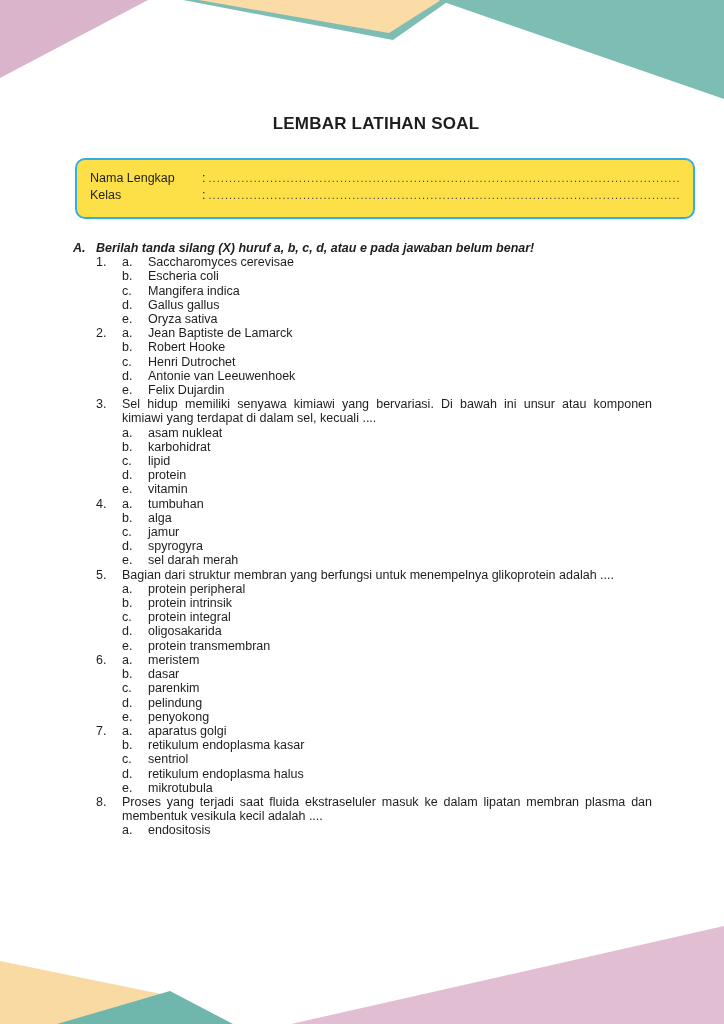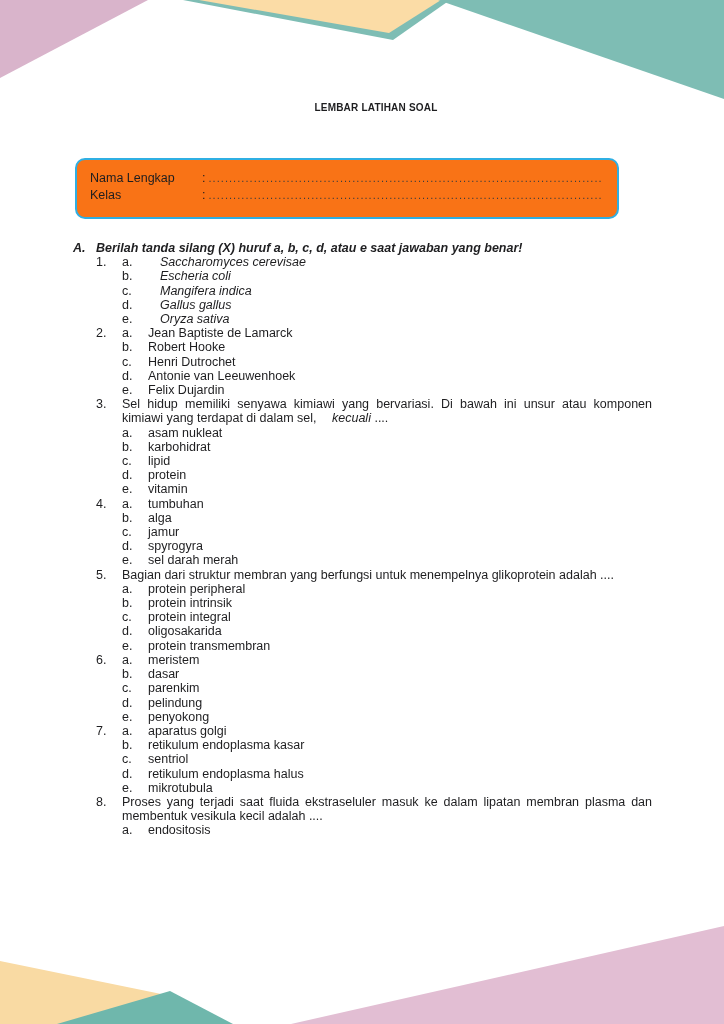--- a/index.html
+++ b/index.html
@@ -3,45 +3,45 @@
 <meta charset="utf-8">
 <style>
   html,body{margin:0;padding:0;}
   body{
     width:724px;height:1024px;position:relative;overflow:hidden;background:#ffffff;
     font-family:"Liberation Sans","DejaVu Sans",sans-serif;color:#1e1e20;
     -webkit-font-smoothing:antialiased;
   }
   .decor{position:absolute;inset:0;width:724px;height:1024px;pointer-events:none;}
   .page-title{
-    position:absolute;top:100px;left:0;right:0;text-align:center;
-    font-weight:bold;font-size:10px;line-height:15.5px;letter-spacing:.2px;padding-left:28px;
+    position:absolute;top:116px;left:0;right:0;text-align:center;
+    font-weight:bold;font-size:17px;line-height:15.5px;letter-spacing:.2px;padding-left:28px;
   }
   .form-box{
-    position:absolute;top:158px;left:75px;width:544px;height:61px;box-sizing:border-box;
-    border:2.5px solid #2FAFE3;border-radius:10px;padding:10px 12px 0 13px;background:#f97316;
+    position:absolute;top:158px;left:75px;width:620px;height:61px;box-sizing:border-box;
+    border:2.5px solid #2FAFE3;border-radius:10px;padding:10px 12px 0 13px;background:#fde047;
   }
   .form-row{display:flex;align-items:baseline;font-size:12.5px;line-height:17px;}
   .form-label{width:112px;flex:none;}
   .form-colon{flex:none;margin-right:3px;}
   .form-dots{
     flex:1;overflow:hidden;white-space:nowrap;font-size:11px;line-height:17px;
     letter-spacing:1.05px;color:#3c3c3e;margin-right:2px;
   }
   .content{position:absolute;top:241px;left:73px;width:581px;font-size:12.5px;line-height:14.2px;}
   .section-head{display:flex;font-weight:bold;font-style:italic;}
   .sec-label{width:23px;flex:none;}
   .questions{margin-left:23px;}
   .q{display:flex;}
   .qnum{width:26px;flex:none;}
   .qbody{width:530px;flex:none;}
   .qtext{margin:0;text-align:justify;}
   .opt{display:flex;}
   .olet{width:26px;flex:none;}
-  .italic{font-style:italic;margin-left:12px;}
+  .italic{}
 </style>
 </head>
 <body>
 
 <svg class="decor" viewBox="0 0 724 1024" xmlns="http://www.w3.org/2000/svg">
   <polygon points="0,0 148,0 0,78" fill="#D9B4CB"></polygon>
   <polygon points="183,0 450,0 393,40" fill="#7EBDB4"></polygon>
   <polygon points="199,0 441,0 389,33" fill="#FBDCA6"></polygon>
   <polygon points="438,0 724,0 724,99" fill="#7EBDB4"></polygon>
   <polygon points="0,961 171,996 129,1024 0,1024" fill="#F9DAA3"></polygon>
@@ -62,21 +62,21 @@
   <div class="form-row">
     <span class="form-label">Kelas</span>
     <span class="form-colon">:</span>
     <span class="form-dots">............................................................................................................................................................</span>
   </div>
 </div>
 
 <div class="content">
   <div class="section-head">
     <span class="sec-label">A.</span>
-    <span>Berilah tanda silang (X) huruf a, b, c, d, atau e saat jawaban yang benar!</span>
+    <span>Berilah tanda silang (X) huruf a, b, c, d, atau e pada jawaban belum benar!</span>
   </div>
 
   <div class="questions">
 
     <div class="q">
       <span class="qnum">1.</span>
       <div class="qbody">
         <div class="opt">
             <span class="olet">a.</span>
             <span class="italic">Saccharomyces cerevisae</span>

